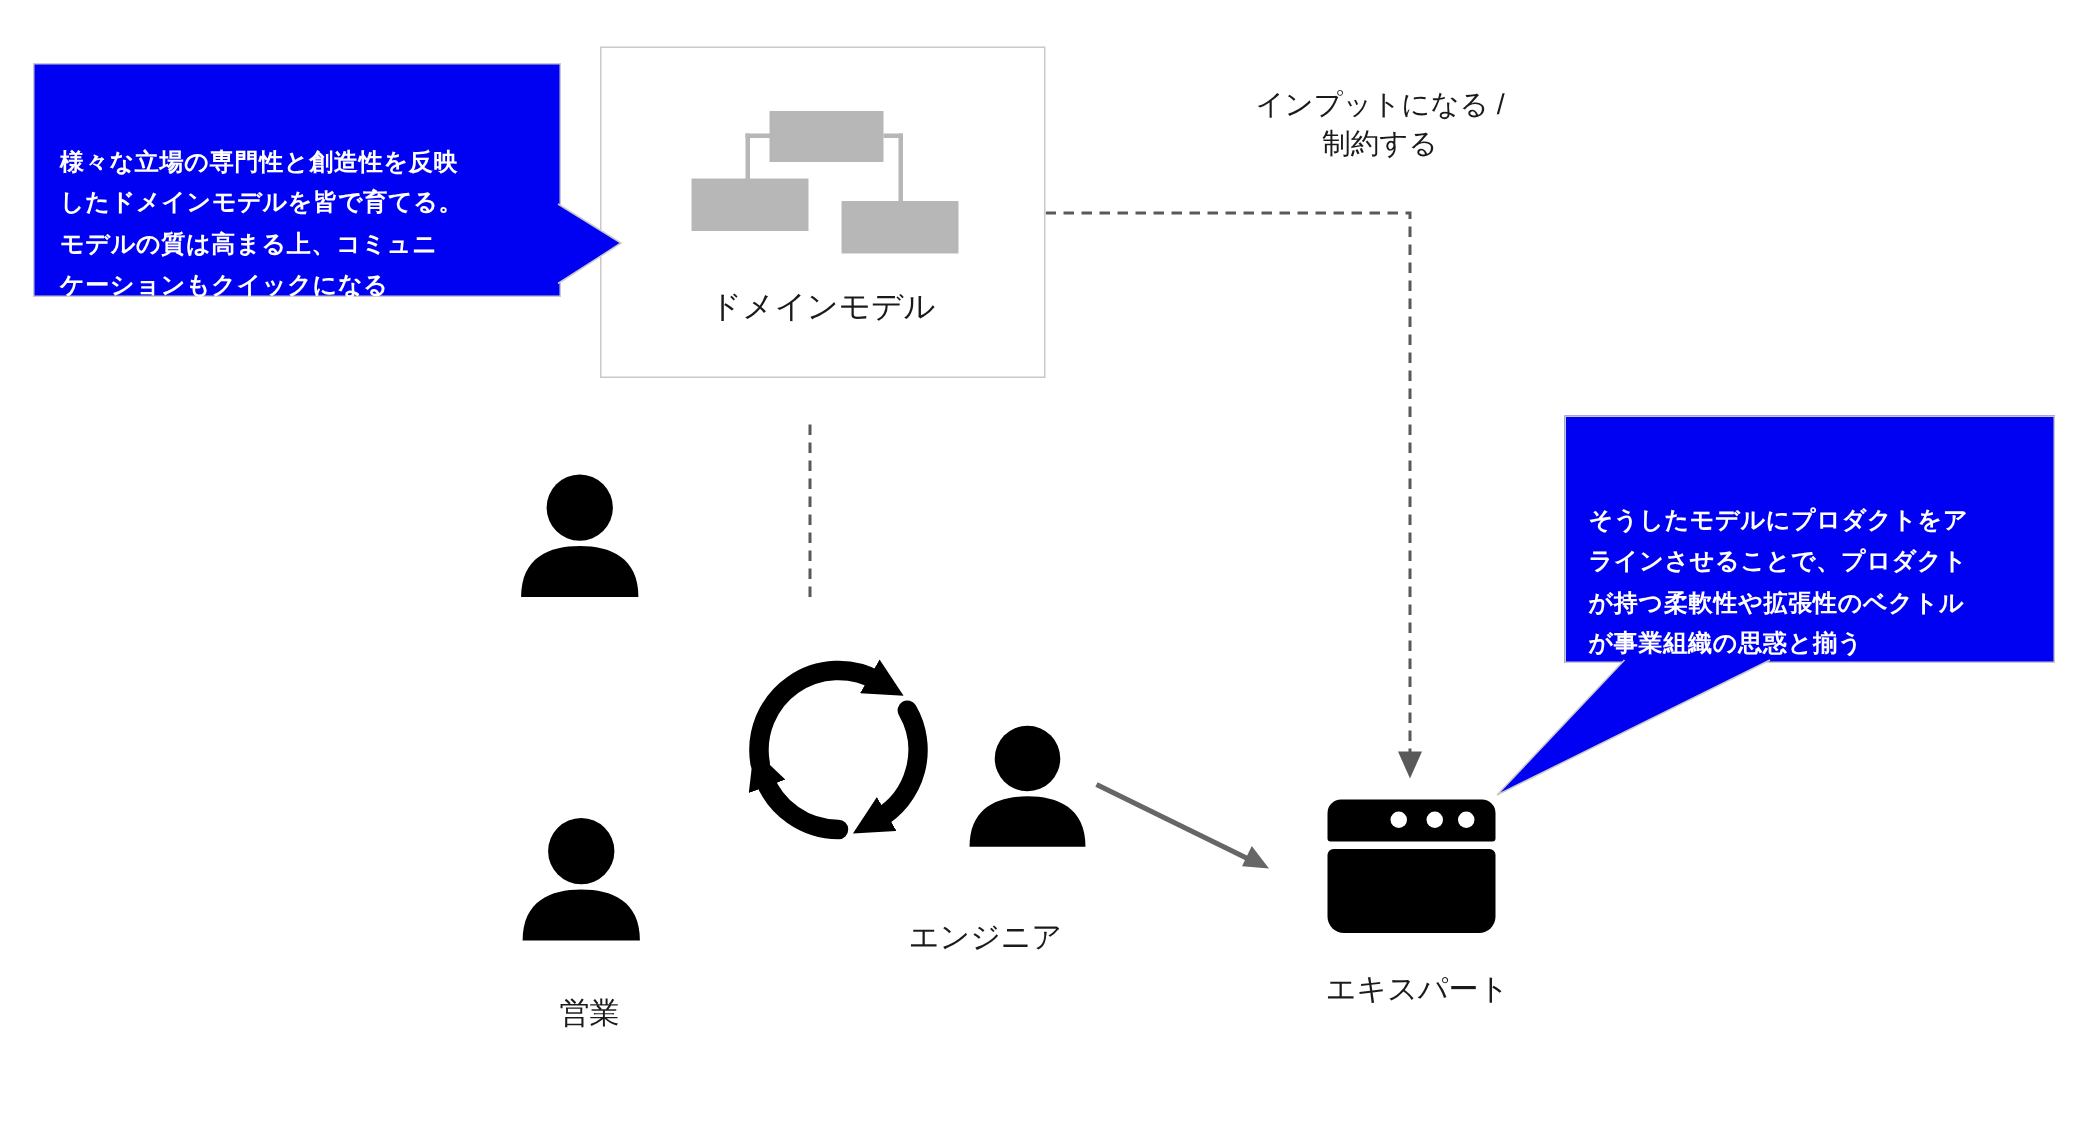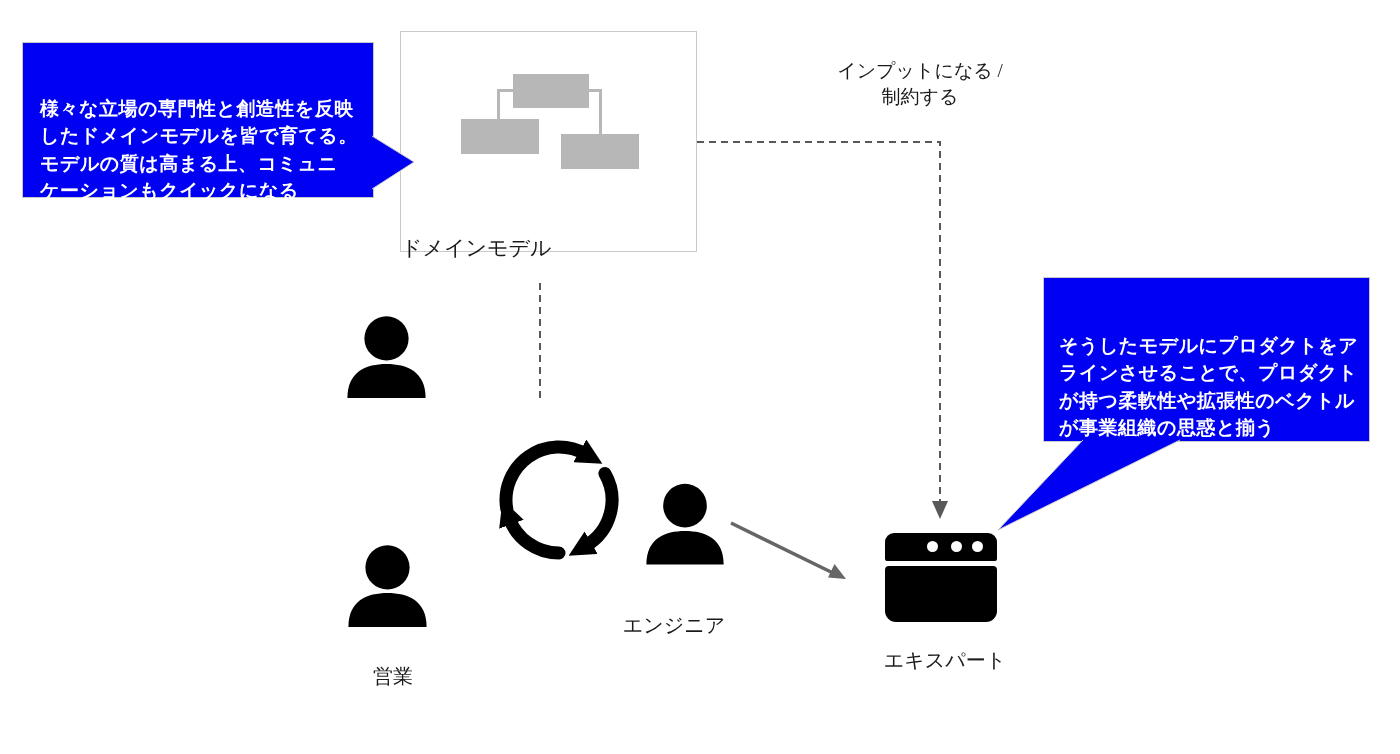--- a/index.html
+++ b/index.html
@@ -2,28 +2,28 @@
 <html><head>
 <meta charset="utf-8">
 <style>
   html,body{margin:0;padding:0;background:#fff;}
   *{box-sizing:border-box;}
   #canvas{position:relative;width:1400px;height:754px;background:#ffffff;overflow:hidden;
           font-family:"Liberation Sans","DejaVu Sans",sans-serif;color:#1a1a1a;}
   .abs{position:absolute;}
   .preline{white-space:pre-line;}
   .callout{background:#0000f2;border:1px solid #c9c9c9;color:#ffffff;font-weight:bold;
-           font-size:19px;line-height:27.5px;letter-spacing:0.5px;}
+           font-size:16px;line-height:27.5px;letter-spacing:0.5px;}
   .callout-left{left:22px;top:42px;width:352px;height:156px;padding:24px 12px 0 17px;}
-  .callout-right{left:1043px;top:277px;width:327px;height:165px;padding:28px 10px 0 15px;font-family:Liberation Mono, monospace;}
+  .callout-right{left:1043px;top:277px;width:327px;height:165px;padding:28px 10px 0 15px;}
   .dm-box{left:400px;top:31px;width:297px;height:221px;border:1px solid #c9c9c9;background:#fff;}
   .dm-rect{position:absolute;background:#b7b7b7;}
   .dm-conn{position:absolute;background:#b7b7b7;}
-  .dm-label{position:absolute;left:0;right:0;top:158px;text-align:left;font-size:21px;margin-top:44px;}
-  .diagram-label{text-align:center;font-size:20px;line-height:26px;font-family:Liberation Serif, serif;}
+  .dm-label{position:absolute;left:0;right:0;top:158px;text-align:center;font-size:21px;}
+  .diagram-label{text-align:center;font-size:20px;line-height:26px;}
   .person{fill:#000;}
   .win-part{position:absolute;background:#000;}
   .win-dot{position:absolute;width:11px;height:11px;border-radius:50%;background:#fff;}
 </style>
 </head>
 <body>
 
 <div id="canvas">
 
   <svg class="abs" style="left:0;top:0;width:1400px;height:754px" viewBox="0 0 1400 754">
@@ -71,21 +71,21 @@
       <path d="M27.8 81.2 A53 53 0 0 1 106.5 26.1" marker-end="url(#cyc)"></path>
       <path d="M125.9 45.5 A53 53 0 0 1 106.5 117.9" marker-end="url(#cyc)"></path>
       <path d="M80 125 A53 53 0 0 1 30.2 90.1" marker-end="url(#cyc)"></path>
     </g>
   </svg>
 
   <svg class="abs person" style="left:643px;top:479px;width:84px;height:92px" viewBox="0 0 100 100">
     <circle cx="50" cy="27" r="26"></circle>
     <path d="M4 97 C4 66 26 57 50 57 C74 57 96 66 96 97 Z"></path>
   </svg>
-  <div class="abs diagram-label" style="left:594px;top:612px;width:160px">エンジニア</div>
+  <div class="abs diagram-label" style="left:577px;top:612px;width:160px">エンジニア</div>
 
   <div class="abs" style="left:885px;top:533px;width:112px;height:90px">
     <div class="win-part" style="left:0;top:0;width:112px;height:28px;border-radius:9px 9px 2px 2px">
       <div class="win-dot" style="left:42px;top:8px"></div>
       <div class="win-dot" style="left:66px;top:8px"></div>
       <div class="win-dot" style="left:87px;top:8px"></div>
     </div>
     <div class="win-part" style="left:0;top:33px;width:112px;height:56px;border-radius:4px 4px 11px 11px"></div>
   </div>
   <div class="abs diagram-label" style="left:865px;top:647px;width:160px">エキスパート</div>

